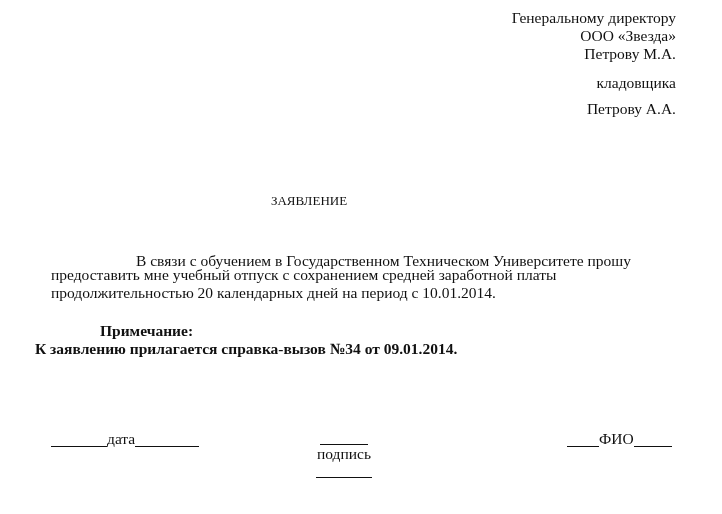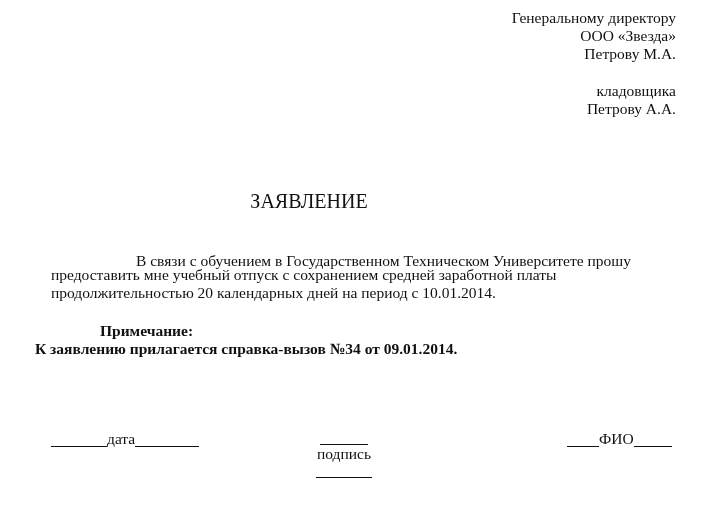--- a/index.html
+++ b/index.html
@@ -1,32 +1,32 @@
 <!DOCTYPE html>
 <html><head>
 <meta charset="utf-8">
 <style>
   html, body { margin:0; padding:0; background:#ffffff; }
   body { width:722px; height:514px; position:relative; overflow:hidden;
          font-family:"Liberation Serif", "DejaVu Serif", serif; font-size:15.5px; color:#111; }
   .abs { position:absolute; white-space:nowrap; line-height:18px; }
   .right { right:46px; text-align:right; }
-  .title { left:0; width:618px; text-align:center; top:192px; font-size:20px; }
+  .title { left:0; width:618px; text-align:center; top:192px; font-size:13px; }
   .bold { font-weight:bold; }
   .sig { display:flex; align-items:center; }
   .line { display:inline-block; border-bottom:1px solid #111; height:14px; }
 </style>
 </head>
 <body>
 
 <div>
   <div class="abs right" style="top:9px;margin-left:17px;">Генеральному директору</div>
   <div class="abs right" style="top:27px;">ООО «Звезда»</div>
   <div class="abs right" style="top:45px;">Петрову М.А.</div>
-  <div class="abs right" style="top:82px;">кладовщика</div>
+  <div class="abs right" style="top:74px;">кладовщика</div>
   <div class="abs right" style="top:100px;">Петрову А.А.</div>
 </div>
 
 <div class="abs title">ЗАЯВЛЕНИЕ</div>
 
 <div>
   <div class="abs" style="left:99px; top:252px;margin-left:37px;">В связи с обучением в Государственном Техническом Университете прошу</div>
   <div class="abs" style="left:51px; top:266px;">предоставить мне учебный отпуск с сохранением средней заработной платы</div>
   <div class="abs" style="left:51px; top:284px;">продолжительностью 20 календарных дней на период с 10.01.2014.</div>
 </div>

